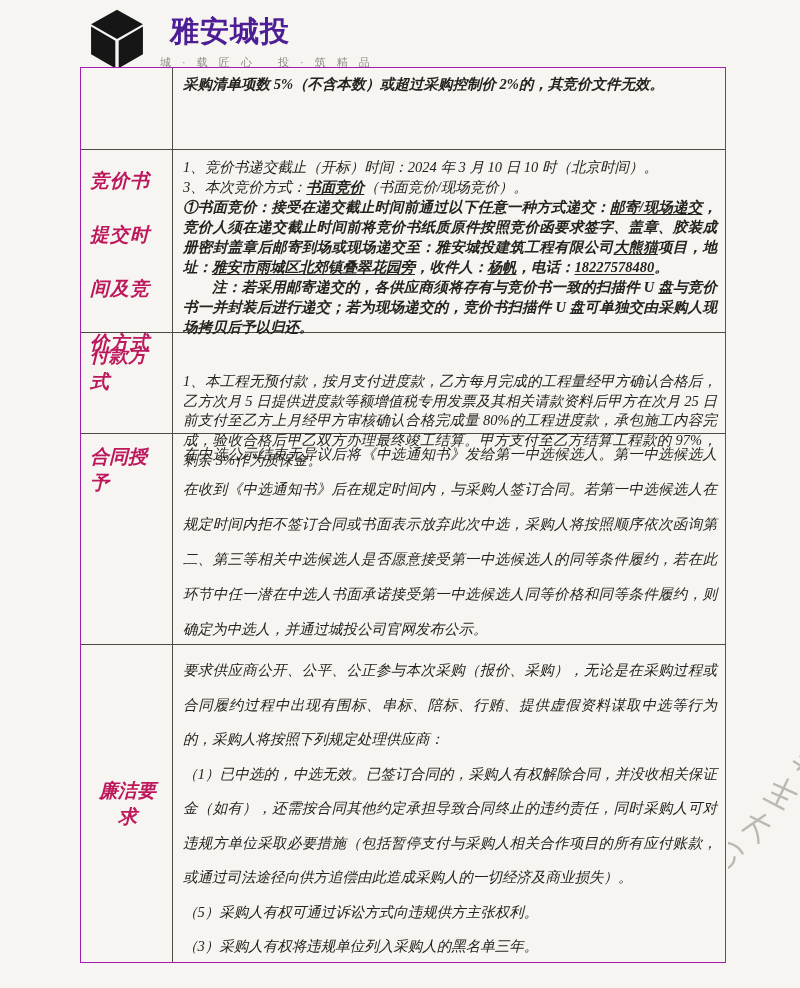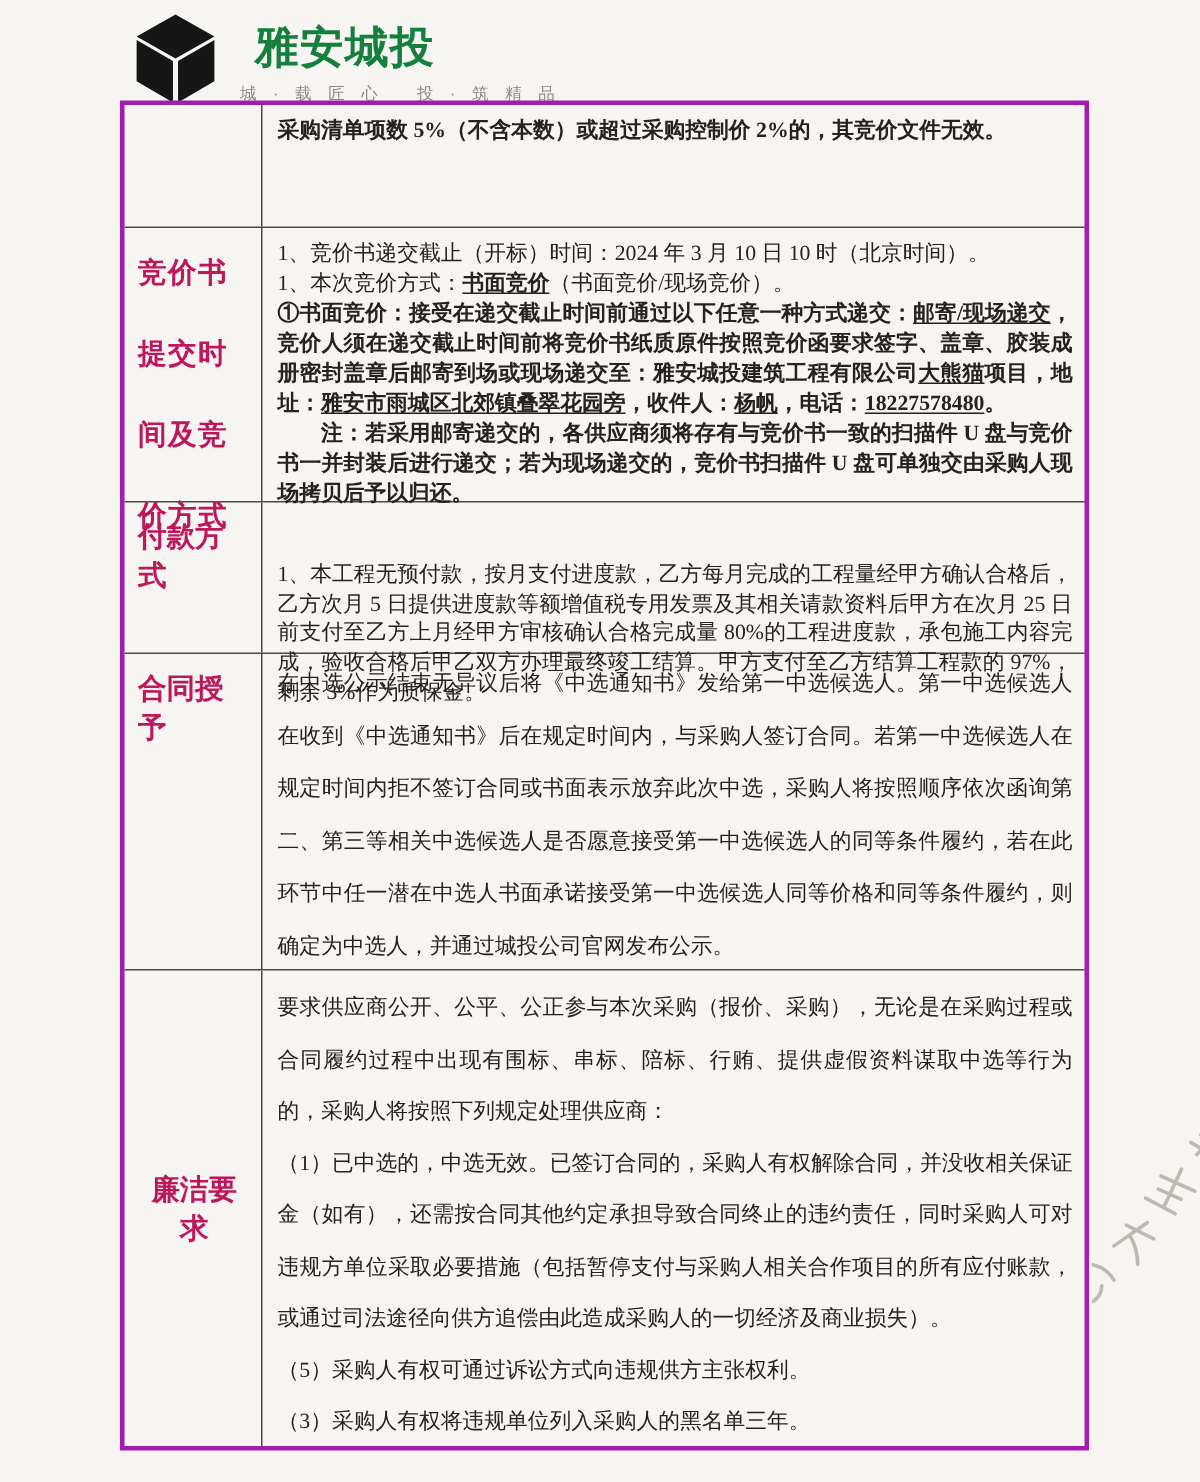--- a/index.html
+++ b/index.html
@@ -12,30 +12,31 @@
   }
   
   .hdr{position:absolute;left:88px;top:6px;display:flex;align-items:flex-start;}
   .cube{width:58px;height:62px;margin-right:14px;margin-top:2px;}
   .brand{display:flex;flex-direction:column;}
   .brandline{display:flex;align-items:baseline;margin-top:6px;}
   .brand-latin{
     font-family:"Liberation Sans","DejaVu Sans",sans-serif;
     font-weight:bold;font-size:31px;letter-spacing:2px;color:#181818;
   }
-  .brand-cjk{font-weight:bold;font-size:29px;color:#15803d;margin-left:10px;letter-spacing:1px;}
+  .brand-cjk{font-weight:bold;font-size:29px;color:#4c1d95;margin-left:10px;letter-spacing:1px;}
   .tagline{
     margin-top:3px;font-size:11px;color:#8d8a84;letter-spacing:4px;
     font-family:"Liberation Sans","DejaVu Sans",sans-serif;
   }
   
   .tbl{
     position:absolute;left:80px;top:67px;width:646px;
-    border:3px solid #a21caf;box-sizing:border-box;
+    border:1px solid #a21caf;box-sizing:border-box;
     background:transparent;
+    font-style:italic;
   }
   .row{display:flex;border-top:1px solid #4c4a45;}
   .row:first-child{border-top:none;}
   .lbl{
     width:92px;min-width:92px;box-sizing:border-box;
     border-right:1px solid #4c4a45;
     font-weight:bold;font-size:19px;color:#be185d;
     padding:10px 7px 6px 9px;
   }
   .lbl.center{display:flex;align-items:center;padding-top:0;padding-bottom:0;text-align:center;}
@@ -88,21 +89,21 @@
     <div class="lbl"></div>
     <div class="cnt">
       <p class="b jt">采购清单项数 5%（不含本数）或超过采购控制价 2%的，其竞价文件无效。</p>
     </div>
   </div>
 
   <div class="row r2">
     <div class="lbl sparse">竞价书提交时间及竞价方式</div>
     <div class="cnt">
       <p><span>1、竞价书递交截止（开标）时间：2024 年 3 月 10 日 10 时（北京时间）。</span></p>
-      <p><span>1、本次竞价方式：</span><span class="b u">书面竞价</span><span>（书面竞价/现场竞价）。</span></p>
+      <p><span>3、本次竞价方式：</span><span class="b u">书面竞价</span><span>（书面竞价/现场竞价）。</span></p>
       <p class="jt b"><span>①书面竞价：接受在递交截止时间前通过以下任意一种方式递交：</span><span class="u">邮寄/现场递交</span><span>，竞价人须在递交截止时间前将竞价书纸质原件按照竞价函要求签字、盖章、胶装成册密封盖章后邮寄到场或现场递交至：雅安城投建筑工程有限公司</span><span class="u">大熊猫</span><span>项目，地址：</span><span class="u">雅安市雨城区北郊镇叠翠花园旁</span><span>，收件人：</span><span class="u">杨帆</span><span>，电话：</span><span class="u">18227578480</span><span>。</span></p>
       <p class="jt b indent">注：若采用邮寄递交的，各供应商须将存有与竞价书一致的扫描件 U 盘与竞价书一并封装后进行递交；若为现场递交的，竞价书扫描件 U 盘可单独交由采购人现场拷贝后予以归还。</p>
     </div>
   </div>
 
   <div class="row r3">
     <div class="lbl">付款方式</div>
     <div class="cnt">
       <p class="jt">1、本工程无预付款，按月支付进度款，乙方每月完成的工程量经甲方确认合格后，乙方次月 5 日提供进度款等额增值税专用发票及其相关请款资料后甲方在次月 25 日前支付至乙方上月经甲方审核确认合格完成量 80%的工程进度款，承包施工内容完成，验收合格后甲乙双方办理最终竣工结算。甲方支付至乙方结算工程款的 97%，剩余 3%作为质保金。</p>
     </div>

